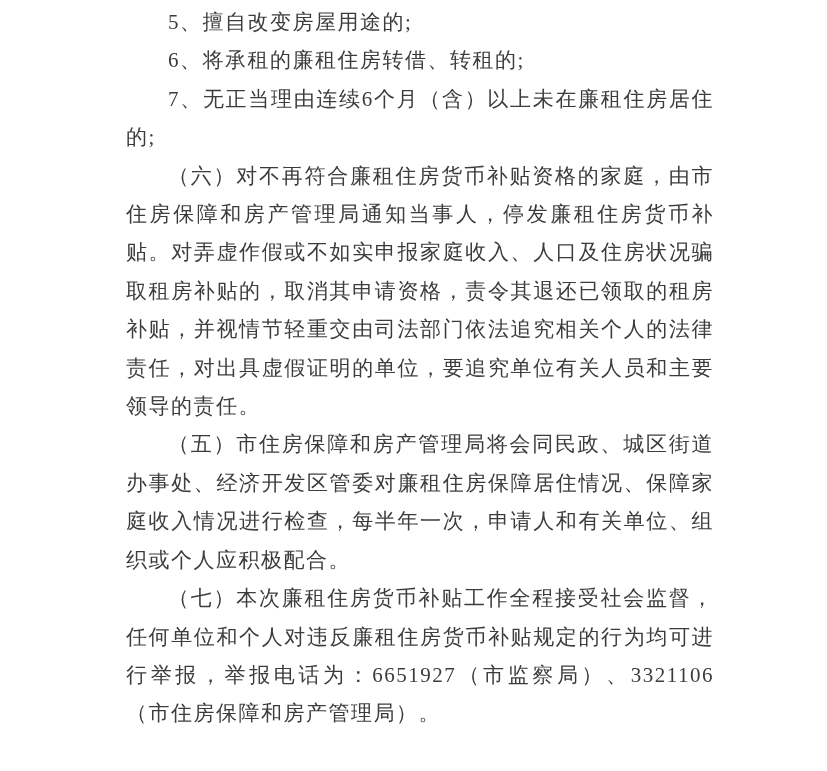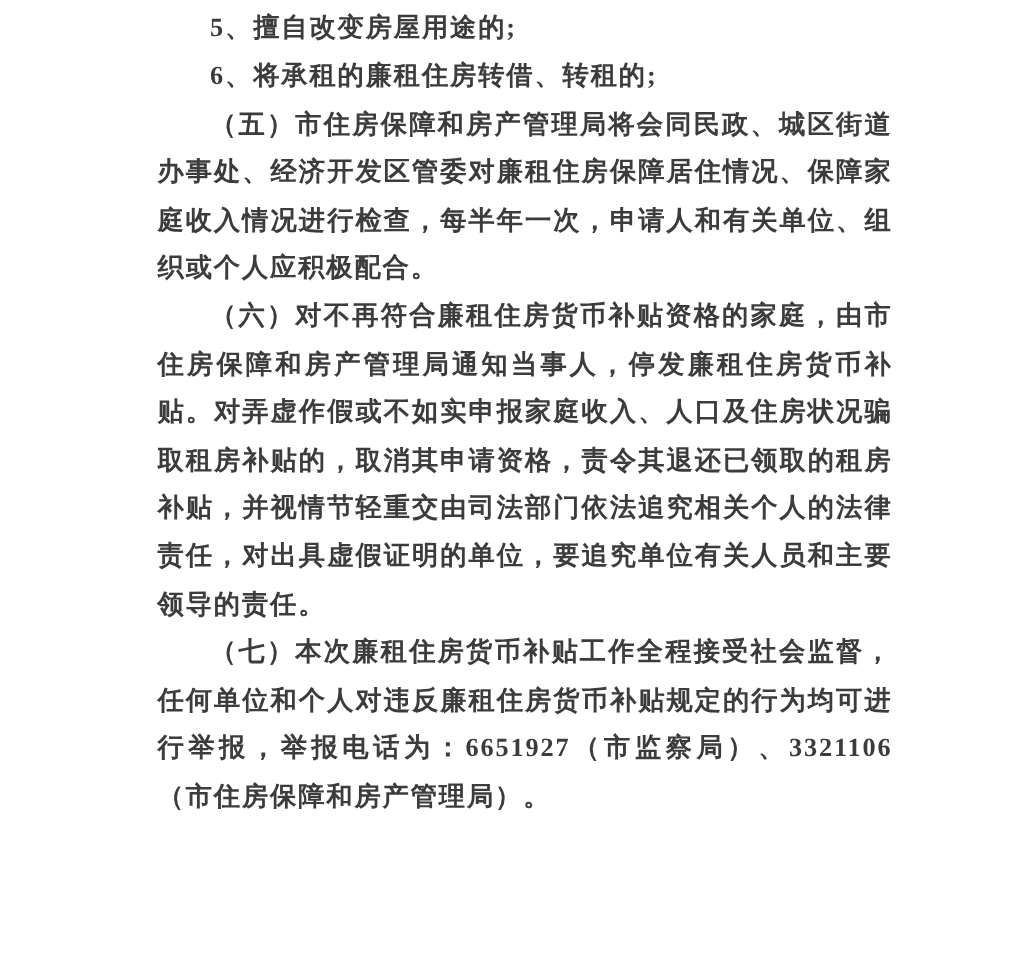--- a/index.html
+++ b/index.html
@@ -1,15 +1,15 @@
 <!DOCTYPE html>
 <html><head>
 <meta charset="utf-8">
 <style>
-  * { margin: 0; padding: 0; box-sizing: border-box; font-weight: bold; }
+  * { margin: 0; padding: 0; box-sizing: border-box; }
   html, body {
     width: 827px;
     height: 771px;
     background: #ffffff;
     font-family: "Liberation Serif", "DejaVu Serif", serif;
   }
   .page {
     position: relative;
     width: 827px;
     height: 771px;
@@ -33,17 +33,18 @@
     margin: 0;
   }
 </style>
 </head>
 <body>
 
 <div class="page">
   <div class="content">
     <p>5、擅自改变房屋用途的;</p>
     <p>6、将承租的廉租住房转借、转租的;</p>
+    <p>7、无正当理由连续6个月（含）以上未在廉租住房居住的;</p>
+    <p>（六）对不再符合廉租住房货币补贴资格的家庭，由市住房保障和房产管理局通知当事人，停发廉租住房货币补贴。对弄虚作假或不如实申报家庭收入、人口及住房状况骗取租房补贴的，取消其申请资格，责令其退还已领取的租房补贴，并视情节轻重交由司法部门依法追究相关个人的法律责任，对出具虚假证明的单位，要追究单位有关人员和主要领导的责任。</p>
     <p>（五）市住房保障和房产管理局将会同民政、城区街道办事处、经济开发区管委对廉租住房保障居住情况、保障家庭收入情况进行检查，每半年一次，申请人和有关单位、组织或个人应积极配合。</p>
-    <p>（六）对不再符合廉租住房货币补贴资格的家庭，由市住房保障和房产管理局通知当事人，停发廉租住房货币补贴。对弄虚作假或不如实申报家庭收入、人口及住房状况骗取租房补贴的，取消其申请资格，责令其退还已领取的租房补贴，并视情节轻重交由司法部门依法追究相关个人的法律责任，对出具虚假证明的单位，要追究单位有关人员和主要领导的责任。</p>
     <p>（七）本次廉租住房货币补贴工作全程接受社会监督，任何单位和个人对违反廉租住房货币补贴规定的行为均可进行举报，举报电话为：6651927（市监察局）、3321106（市住房保障和房产管理局）。</p>
   </div>
 </div>
 
 </body></html>

